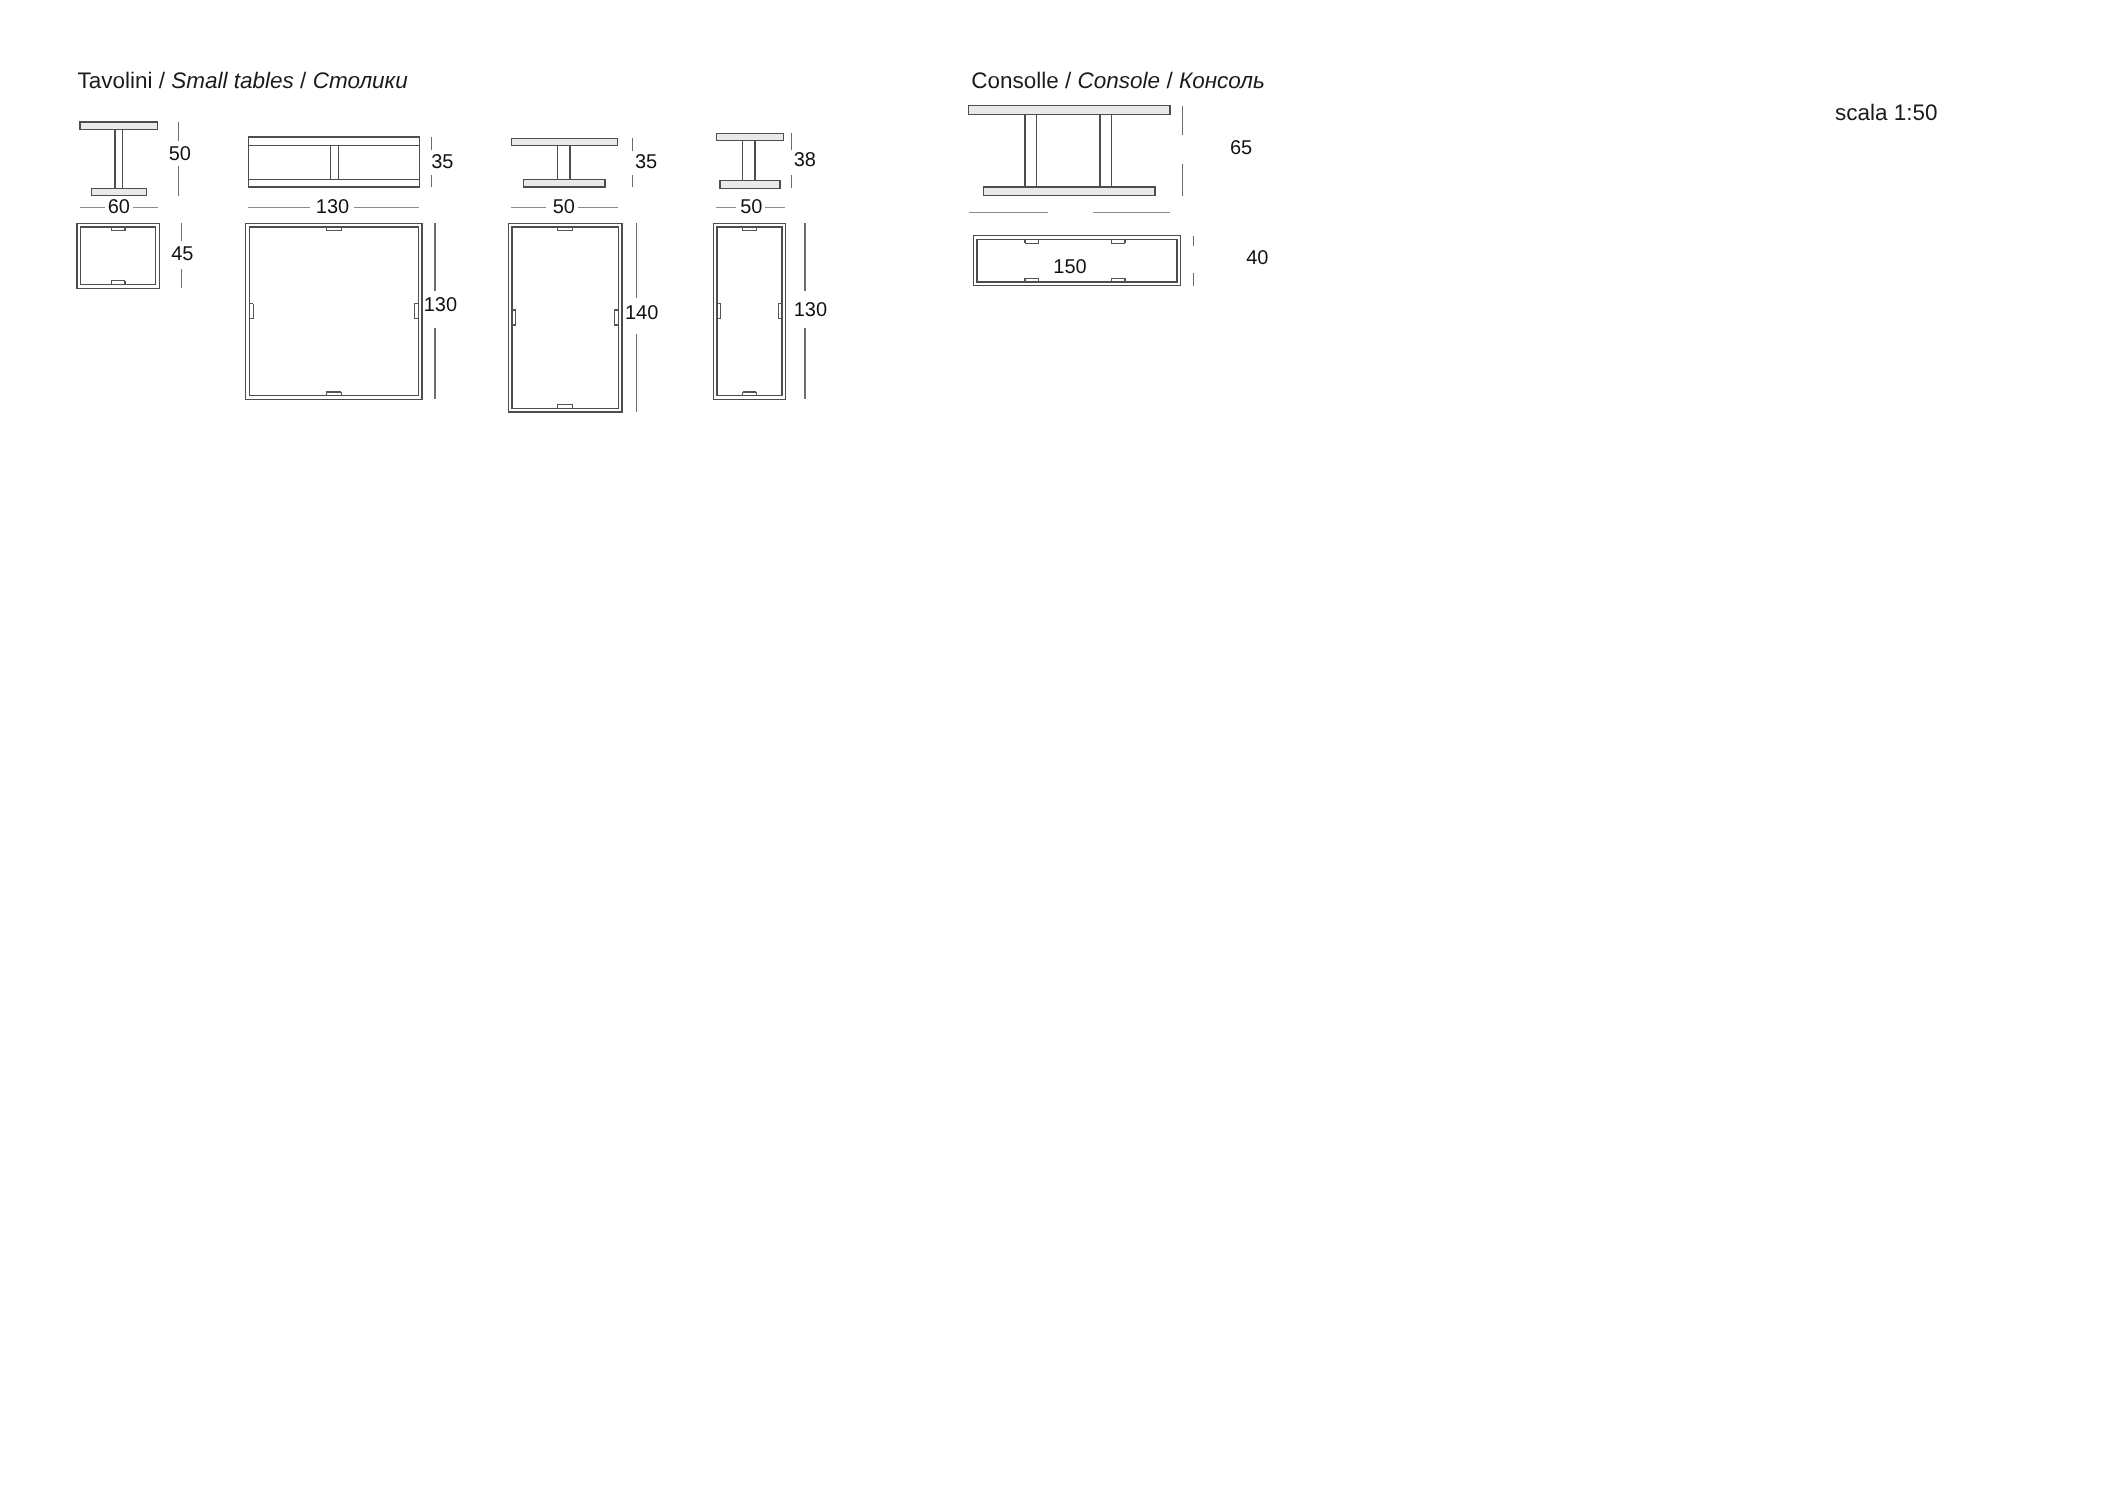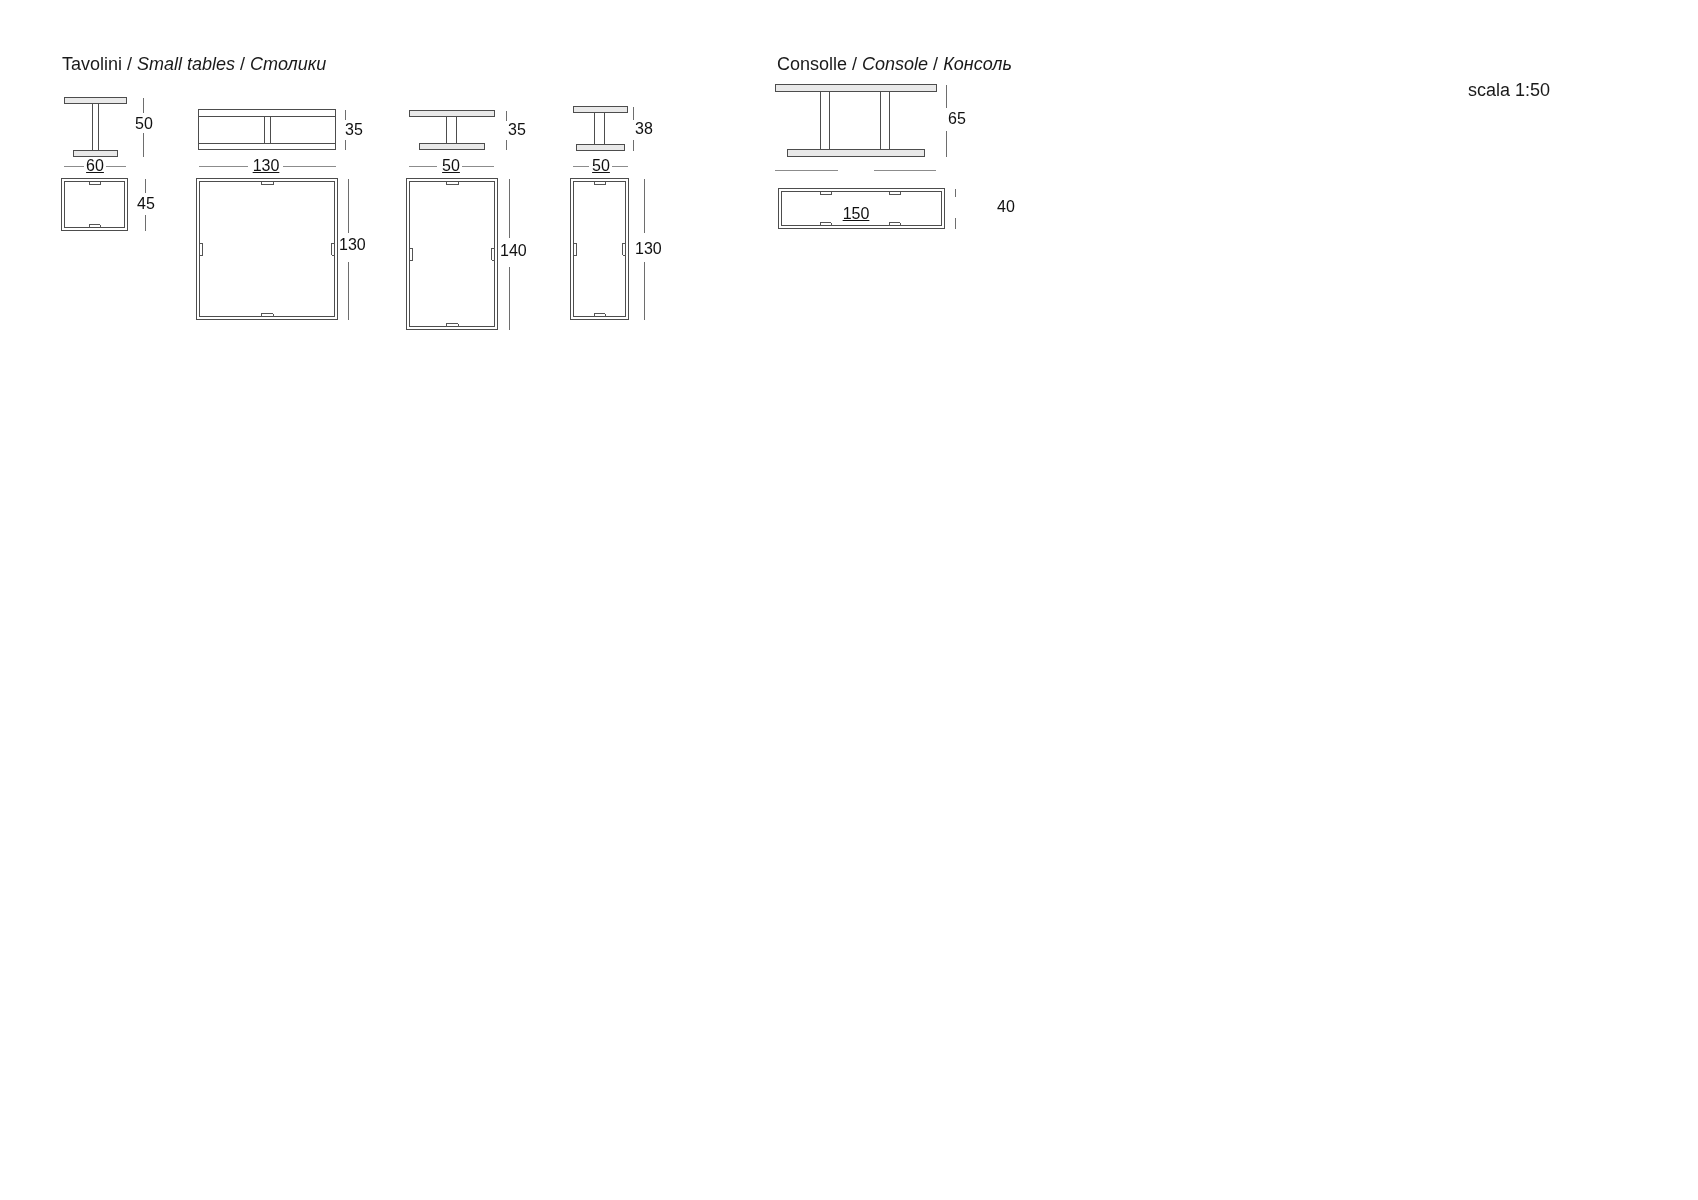--- a/index.html
+++ b/index.html
@@ -43,21 +43,21 @@
 
   
   .dim {
     position: absolute;
     font-size: 16px;
     line-height: 1;
     color: #111111;
     white-space: nowrap;
     text-align: right;
   }
-  .dim.center { transform: translateX(-50%); text-decoration: underline; }
+  .dim.center { transform: translateX(-50%); }
 </style>
 </head>
 <body>
 
 <div class="heading" id="title-tavolini"><span>Tavolini</span><span class="sep"> / </span><span class="it">Small tables</span><span class="sep"> / </span><span class="it">Столики</span></div>
 
 <div class="heading" id="title-consolle"><span>Consolle</span><span class="sep"> / </span><span class="it">Console</span><span class="sep"> / </span><span class="it">Консоль</span></div>
 
 <div class="heading" id="scale-label">scala 1:50</div>
 
@@ -316,17 +316,17 @@
 <div class="dim" style="left:339px; top:237px;">130</div>
 
 <div class="dim" style="left:508px; top:122px;">35</div>
 <div class="dim center" style="left:451px; top:158px;">50</div>
 <div class="dim" style="left:500px; top:243px;">140</div>
 
 <div class="dim" style="left:635px; top:121px;">38</div>
 <div class="dim center" style="left:601px; top:158px;">50</div>
 <div class="dim" style="left:635px; top:241px;">130</div>
 
-<div class="dim" style="left:948px; top:111px;">65</div>
+<div class="dim" style="left:984px; top:111px;">65</div>
 <div class="dim center" style="left:856px; top:162px;margin-top:44px;">150</div>
 <div class="dim" style="left:950px; top:199px;margin-left:47px;">40</div>
 
 </div>
 
 </body></html>

